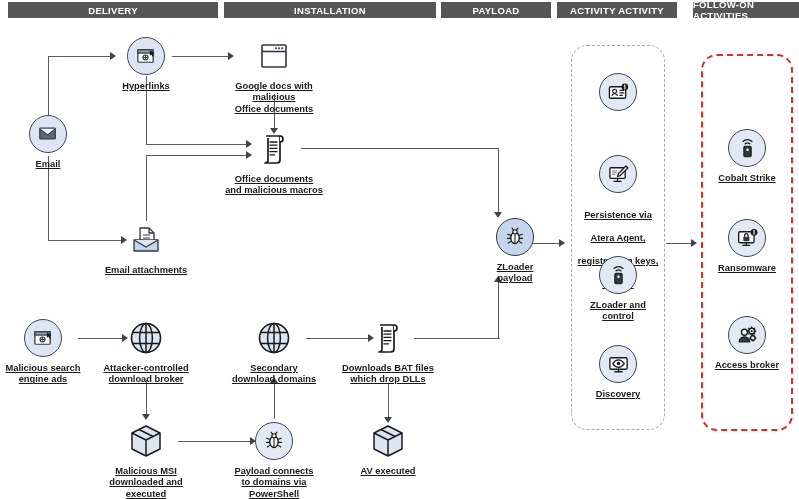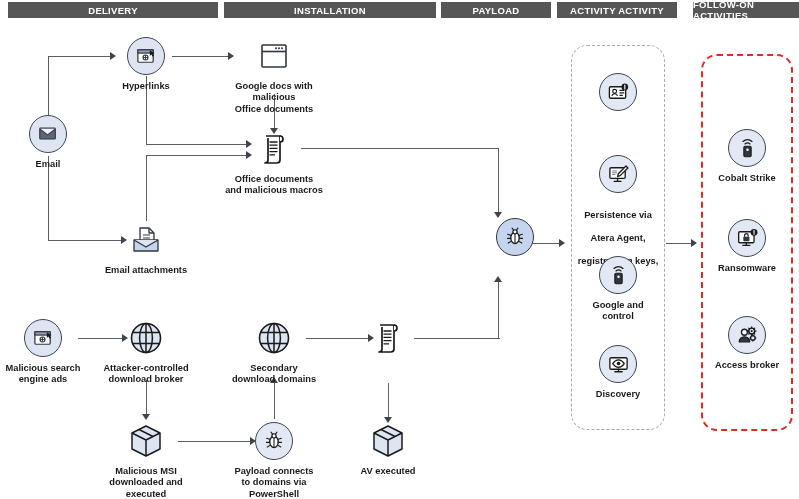--- a/index.html
+++ b/index.html
@@ -8,21 +8,21 @@
 
   
   .phase-bar{position:absolute;top:2px;height:16px;background:#565656;
              color:#ffffff;font-size:9.5px;font-weight:bold;letter-spacing:.3px;
              display:flex;align-items:center;justify-content:center;
              box-sizing:border-box;}
 
   
   .node{position:absolute;width:110px;text-align:center;}
   .node .cap{font-size:9.3px;line-height:11.4px;font-weight:bold;color:#1a1a1a;
-             margin-top:3px;white-space:pre-line;}
+             margin-top:3px;white-space:pre-line;text-decoration:underline;}
   .node .cap i{font-style:italic;}
   .icon-wrap{display:flex;align-items:center;justify-content:center;height:44px;}
 
   
   .circ{width:38px;height:38px;border-radius:50%;display:flex;align-items:center;
         justify-content:center;box-sizing:border-box;}
   .circ.light{background:#dde5f2;border:1.4px solid #3c4551;}
   .circ.mid{background:#c6d4ee;border:1.4px solid #2f3741;}
   .circ.pale{background:#e3e9f4;border:1.4px solid #3c4551;}
   .plain{display:flex;align-items:center;justify-content:center;}
@@ -195,20 +195,22 @@
   <div class="icon-wrap">
       <div class="circ mid">
     <svg width="22" height="22" viewBox="0 0 24 24">
       <ellipse cx="12" cy="13" rx="4.6" ry="6.2" fill="#ffffff" stroke="#1a1a1a" stroke-width="1.4"></ellipse>
       <path d="M12 7.2v11.6" stroke="#1a1a1a" stroke-width="1.2"></path>
       <circle cx="12" cy="6.4" r="2.3" fill="#ffffff" stroke="#1a1a1a" stroke-width="1.3"></circle>
       <path d="M10.4 4.4L8.8 2.4M13.6 4.4l1.6-2M7.4 10.2L4 9M7.4 13.5H3.8M7.6 16.8L4.6 18.6M16.6 10.2L20 9M16.6 13.5h3.6M16.4 16.8l3 1.8" stroke="#1a1a1a" stroke-width="1.2" stroke-linecap="round"></path>
     </svg>
       </div>
     </div>
+  <div class="cap">ZLoader
+payload</div>
 </div>
 
 <div class="node" style="left:-12px;top:316px;">
   <div class="icon-wrap">
       <div class="circ light">
     <svg width="23" height="23" viewBox="0 0 24 24">
       <rect x="3" y="5" width="16" height="13" rx="1.3" fill="#ffffff" stroke="#2f3741" stroke-width="1.3"></rect>
       <rect x="3" y="5" width="16" height="3.4" fill="#97a3b4" stroke="#2f3741" stroke-width="1.3"></rect>
       <circle cx="11" cy="13" r="2.6" fill="none" stroke="#2f3741" stroke-width="1.2"></circle>
       <path d="M11 10.6v4.8M8.5 13h5" stroke="#2f3741" stroke-width="1"></path>
@@ -251,20 +253,22 @@
 <div class="node" style="left:333px;top:316px;">
   <div class="icon-wrap">
       <div class="plain">
     <svg width="30" height="34" viewBox="0 0 30 34">
       <path d="M7 4h14v24c0 2-1.6 3-3.4 3H6c1.8 0 3-1.2 3-3V6" fill="#ffffff" stroke="#1a1a1a" stroke-width="1.7" stroke-linejoin="round"></path>
       <path d="M21 4c2 0 3 1.3 3 3s-1 3-3 3" fill="#ffffff" stroke="#1a1a1a" stroke-width="1.7"></path>
       <path d="M10.5 10h8M10.5 13.2h8M10.5 16.4h8M10.5 19.6h8M10.5 22.8h5.5" stroke="#1a1a1a" stroke-width="1.3"></path>
     </svg>
       </div>
     </div>
+  <div class="cap">Downloads BAT files
+which drop DLLs</div>
 </div>
 
 <div class="node" style="left:91px;top:419px;">
   <div class="icon-wrap">
       <div class="plain">
     <svg width="36" height="36" viewBox="0 0 36 36">
       <path d="M18 3l14 7v16l-14 7-14-7V10z" fill="#dde5f2" stroke="#1a1a1a" stroke-width="1.5" stroke-linejoin="round"></path>
       <path d="M4 10l14 7 14-7M18 17v16" fill="none" stroke="#1a1a1a" stroke-width="1.5" stroke-linejoin="round"></path>
       <path d="M11 6.5l14 7" stroke="#1a1a1a" stroke-width="1.4"></path>
     </svg>
@@ -343,21 +347,21 @@
   <div class="icon-wrap">
       <div class="circ pale">
     <svg width="23" height="23" viewBox="0 0 24 24">
       <rect x="8.2" y="9.6" width="7.6" height="11" rx="1.3" fill="#2f3741" stroke="#1a1a1a" stroke-width="1.2"></rect>
       <circle cx="12" cy="13.2" r="1.3" fill="#ffffff"></circle>
       <path d="M9.4 7.2a4 4 0 015.2 0" fill="none" stroke="#1a1a1a" stroke-width="1.4" stroke-linecap="round"></path>
       <path d="M7.3 4.6a7.4 7.4 0 019.4 0" fill="none" stroke="#1a1a1a" stroke-width="1.4" stroke-linecap="round"></path>
     </svg>
       </div>
     </div>
-  <div class="cap">Google and
+  <div class="cap">ZLoader and
 control</div>
 </div>
 
 <div class="node" style="left:563px;top:342px;">
   <div class="icon-wrap">
       <div class="circ pale">
     <svg width="23" height="23" viewBox="0 0 24 24">
       <rect x="3" y="5" width="18" height="12" rx="1.3" fill="#ffffff" stroke="#1a1a1a" stroke-width="1.4"></rect>
       <path d="M12 17v2.4M8.2 19.6h7.6" stroke="#1a1a1a" stroke-width="1.4" stroke-linecap="round"></path>
       <path d="M6 11c1.8-2.6 4-3.9 6-3.9s4.2 1.3 6 3.9c-1.8 2.6-4 3.9-6 3.9S7.8 13.6 6 11z" fill="#ffffff" stroke="#1a1a1a" stroke-width="1.3"></path>

